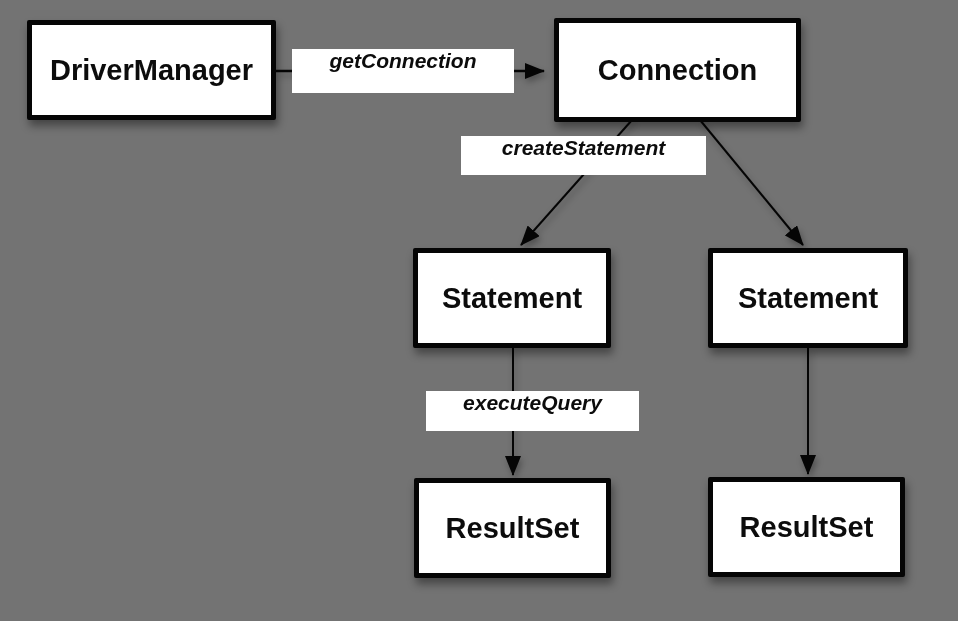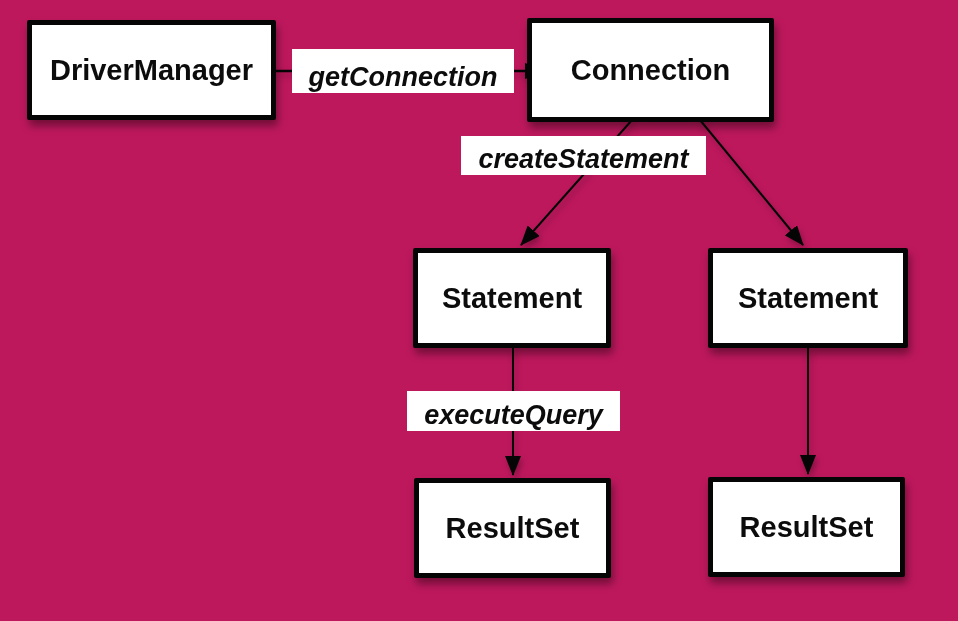--- a/index.html
+++ b/index.html
@@ -4,21 +4,21 @@
 <style>
   html, body {
     margin: 0;
     padding: 0;
     background: #f7f7f7;
   }
   .stage {
     position: relative;
     width: 958px;
     height: 621px;
-    background: #be185d;
+    background: #737373;
     font-family: "Liberation Sans", sans-serif;
     overflow: hidden;
   }
   .connectors {
     position: absolute;
     left: 0; top: 0;
     width: 958px; height: 621px;
     filter: drop-shadow(2px 4px 3px rgba(0,0,0,0.30));
   }
   .node {
@@ -30,40 +30,40 @@
     box-shadow: 2px 6px 9px rgba(0,0,0,0.40);
     display: flex;
     align-items: center;
     justify-content: center;
     font-size: 29px;
     font-weight: bold;
     color: #0c0c0c;
     white-space: nowrap;
   }
   .node-drivermanager { left: 27px;  top: 20px;  width: 249px; height: 100px; }
-  .node-connection    { left: 527px; top: 18px;  width: 247px; height: 104px; }
+  .node-connection    { left: 554px; top: 18px;  width: 247px; height: 104px; }
   .node-statement-l   { left: 413px; top: 248px; width: 198px; height: 100px; }
   .node-statement-r   { left: 708px; top: 248px; width: 200px; height: 100px; }
   .node-resultset-l   { left: 414px; top: 478px; width: 197px; height: 100px; }
   .node-resultset-r   { left: 708px; top: 477px; width: 197px; height: 100px; }
   .edge-label {
     position: absolute;
     background: #ffffff;
     display: flex;
-    align-items: flex-end;
+    align-items: flex-start;
     justify-content: center;
-    font-size: 27px;
+    font-size: 21px;
     font-style: italic;
     font-weight: bold;
     color: #0c0c0c;
     white-space: nowrap;
   }
   .label-getconnection   { left: 292px; top: 49px;  width: 222px; height: 44px; }
   .label-createstatement { left: 461px; top: 136px; width: 245px; height: 39px; }
-  .label-executequery    { left: 407px; top: 391px; width: 213px; height: 40px; }
+  .label-executequery    { left: 426px; top: 391px; width: 213px; height: 40px; }
 </style>
 </head>
 <body>
 
 <div class="stage">
 
   <svg class="connectors" viewBox="0 0 958 621" xmlns="http://www.w3.org/2000/svg">
     <defs>
       <marker id="arrowhead" viewBox="0 0 20 16" refX="19" refY="8" markerWidth="20" markerHeight="16" markerUnits="userSpaceOnUse" orient="auto">
         <path d="M0,0 L20,8 L0,16 Z" fill="#050505"></path>

